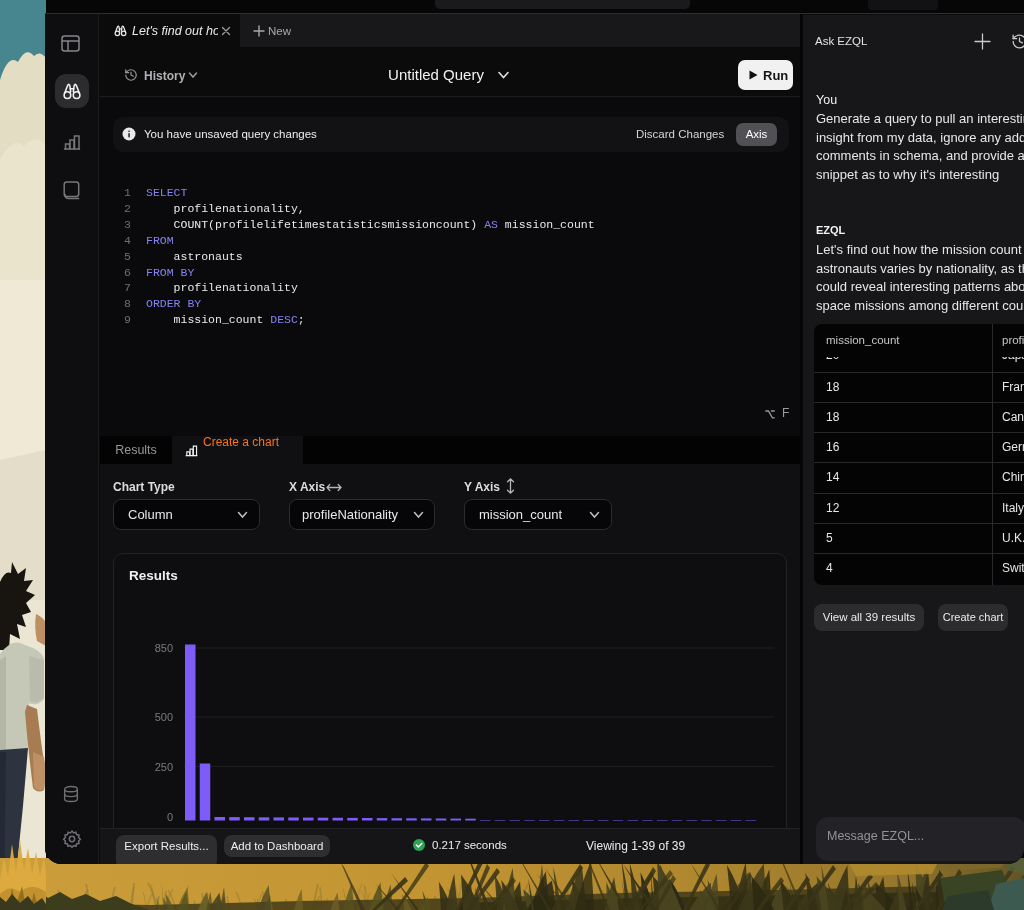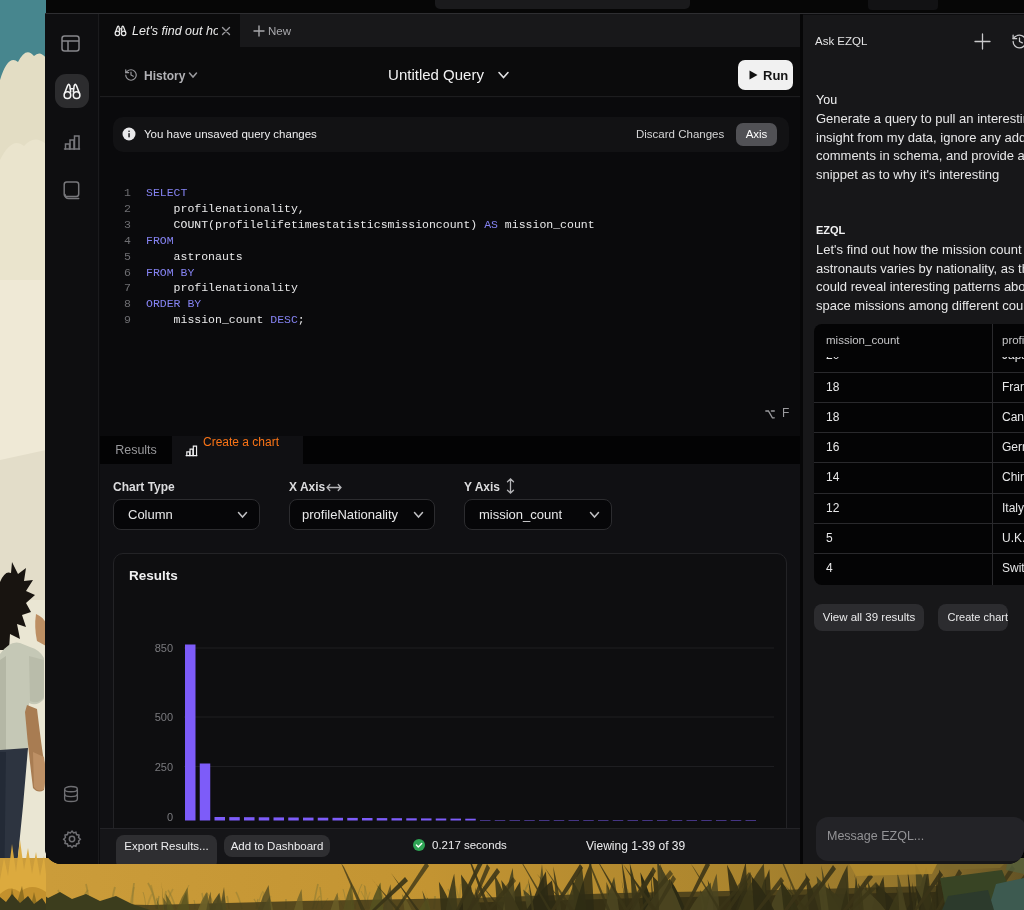--- a/index.html
+++ b/index.html
@@ -588,21 +588,21 @@
               <span class="abs" style="left:188px;top:7px;white-space:nowrap">U.K., U.S.</span>
             </div>
         <div style="height:30.3px;border-top:1px solid #29292c;position:relative">
               <span class="abs" style="left:12px;top:7px">4</span>
               <span class="abs" style="left:188px;top:7px;white-space:nowrap">Switzerland</span>
             </div>
       </div>
     </div>
 
     <div class="abs" style="left:11px;top:589px;width:110px;height:27px;background:#2c2c2f;border-radius:8px;text-align:center;line-height:27px;font-size:11.5px;color:#eaeaeb;white-space:nowrap">View all 39 results</div>
-    <div class="abs" style="left:135px;top:589px;width:70px;height:27px;background:#2c2c2f;border-radius:8px;text-align:right;line-height:27px;font-size:11px;color:#eaeaeb;white-space:nowrap">Create chart</div>
+    <div class="abs" style="left:135px;top:589px;width:70px;height:27px;background:#2c2c2f;border-radius:8px;text-align:center;line-height:27px;font-size:11px;color:#eaeaeb;white-space:nowrap">Create chart</div>
 
     <div class="abs" style="left:13px;top:802px;width:210px;height:44px;background:#232327;border-radius:12px"></div>
     <div class="abs" style="left:24px;top:814px;font-size:12.5px;color:#939396">Message EZQL...</div>
   </div>
 
 </div>
 
 </div>
 
 </body></html>

